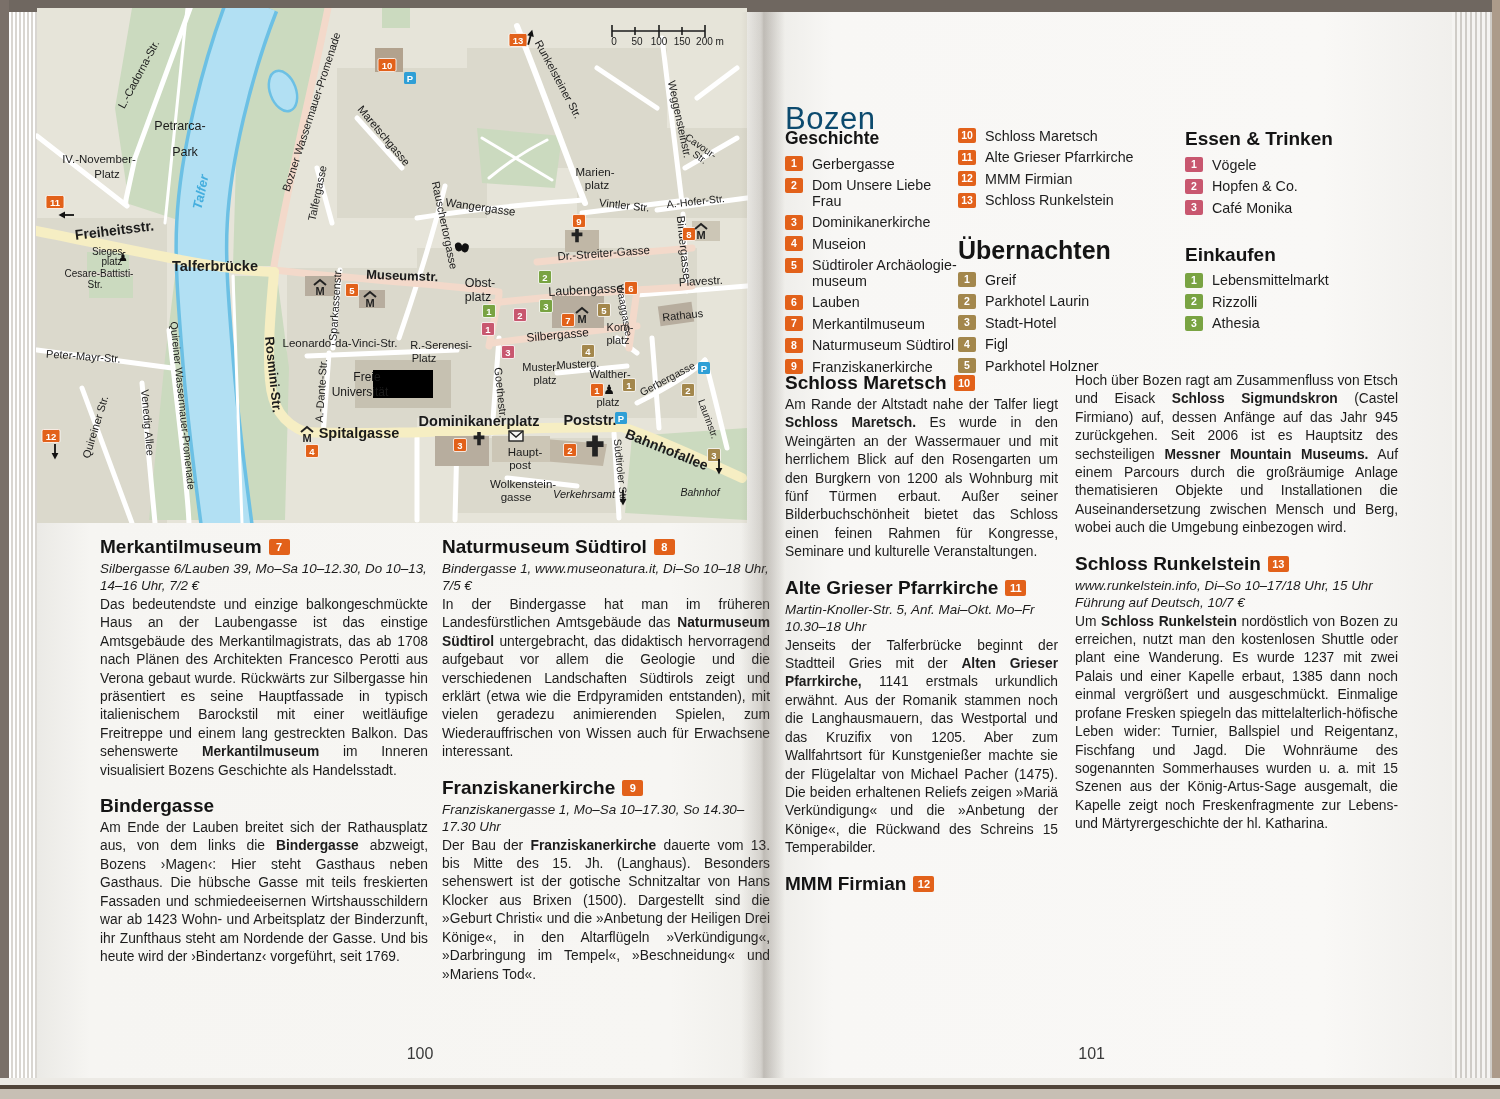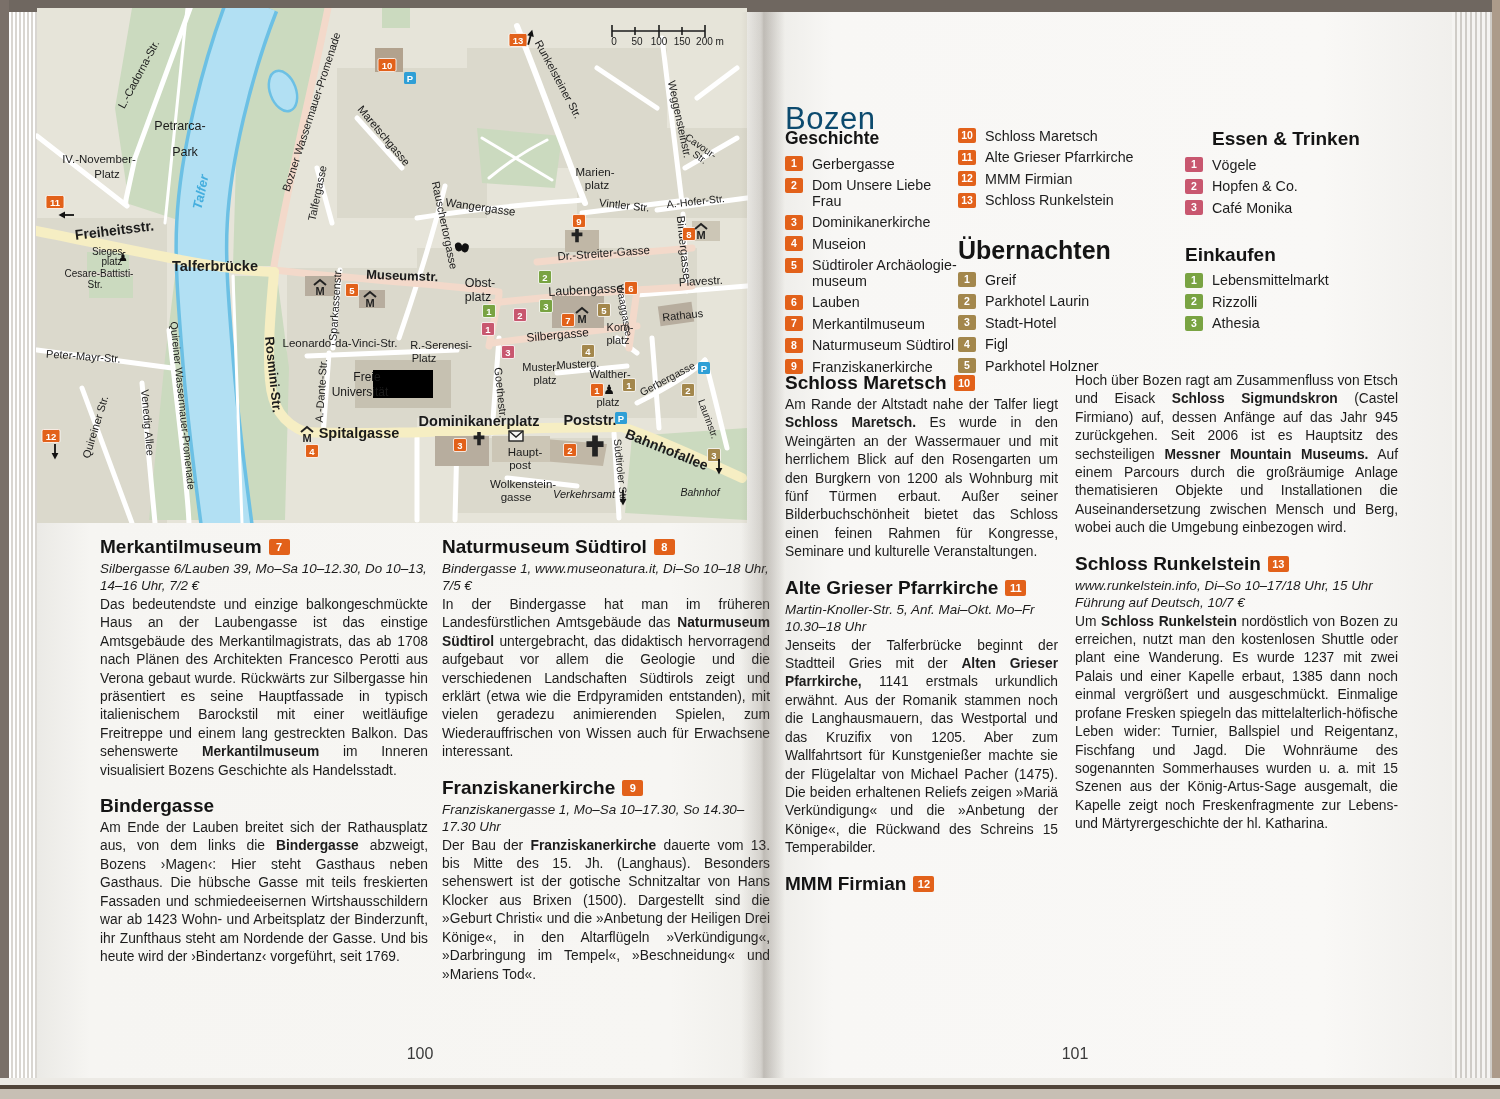--- a/index.html
+++ b/index.html
@@ -555,21 +555,21 @@
           <span class="leg-label">Figl</span>
         </div>
         <div class="leg-row">
           <span class="leg-badge" style="background: rgb(163, 135, 76);">5</span>
           <span class="leg-label">Parkhotel Holzner</span>
         </div>
       </div>
 </div>
 
 <div class="leg-col" style="left:1185px;top:128px;width:220px;">
-  <div class="leg-head" style="font-size:19px;margin-left:27px;">Essen &amp; Trinken</div>
+  <div class="leg-head" style="font-size:19px;">Essen &amp; Trinken</div>
   <div>
         <div class="leg-row">
           <span class="leg-badge" style="background: rgb(200, 87, 111);">1</span>
           <span class="leg-label">Vögele</span>
         </div>
         <div class="leg-row">
           <span class="leg-badge" style="background: rgb(200, 87, 111);">2</span>
           <span class="leg-label">Hopfen &amp; Co.</span>
         </div>
         <div class="leg-row">
@@ -626,19 +626,19 @@
   <div class="sec">
     <h3 class="sec-title">
           <span>Schloss Runkelstein</span>
           <span class="badge-inline bg-o" style="background: rgb(226, 97, 26);">13</span>
         </h3>
     <div class="sec-meta">www.runkelstein.info, Di–So 10–17/18 Uhr, 15 Uhr Führung auf Deutsch, 10/7 €</div>
     <div class="sec-body"><span>Um </span><span class="b">Schloss Runkelstein</span><span> nordöstlich von Bozen zu erreichen, nutzt man den kostenlosen Shuttle oder plant eine Wanderung. Es wurde 1237 mit zwei Palais und einer Kapelle erbaut, 1385 dann noch einmal vergrößert und ausgeschmückt. Einmalige profane Fresken spiegeln das mittelalterlich-höfische Leben wider: Turnier, Ballspiel und Reigentanz, Fischfang und Jagd. Die Wohnräume des sogenannten Sommerhauses wurden u. a. mit 15 Szenen aus der König-Artus-Sage ausgemalt, die Kapelle zeigt noch Freskenfragmente zur Lebens- und Märtyrergeschichte der hl. Katharina.</span></div>
   </div>
 </div>
 
-<div class="pagenum" style="left:1045px;">101</div>
+<div class="pagenum" style="left:1045px;text-align:right;">101</div>
 
 <div class="gutter"></div>
 <div class="botstrip1"></div>
 <div class="botline"></div>
 <div class="botstrip2"></div>
 </div>
 
 </body></html>

